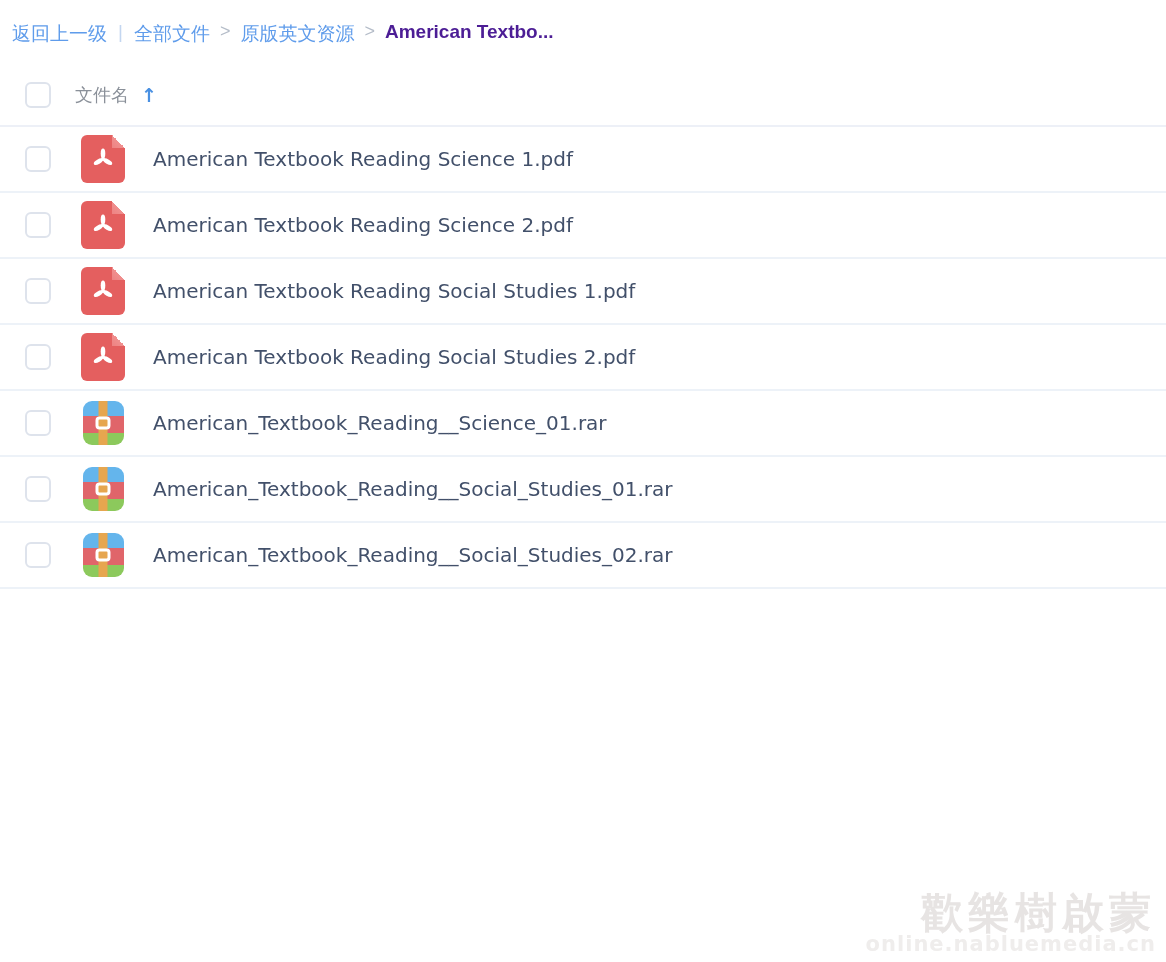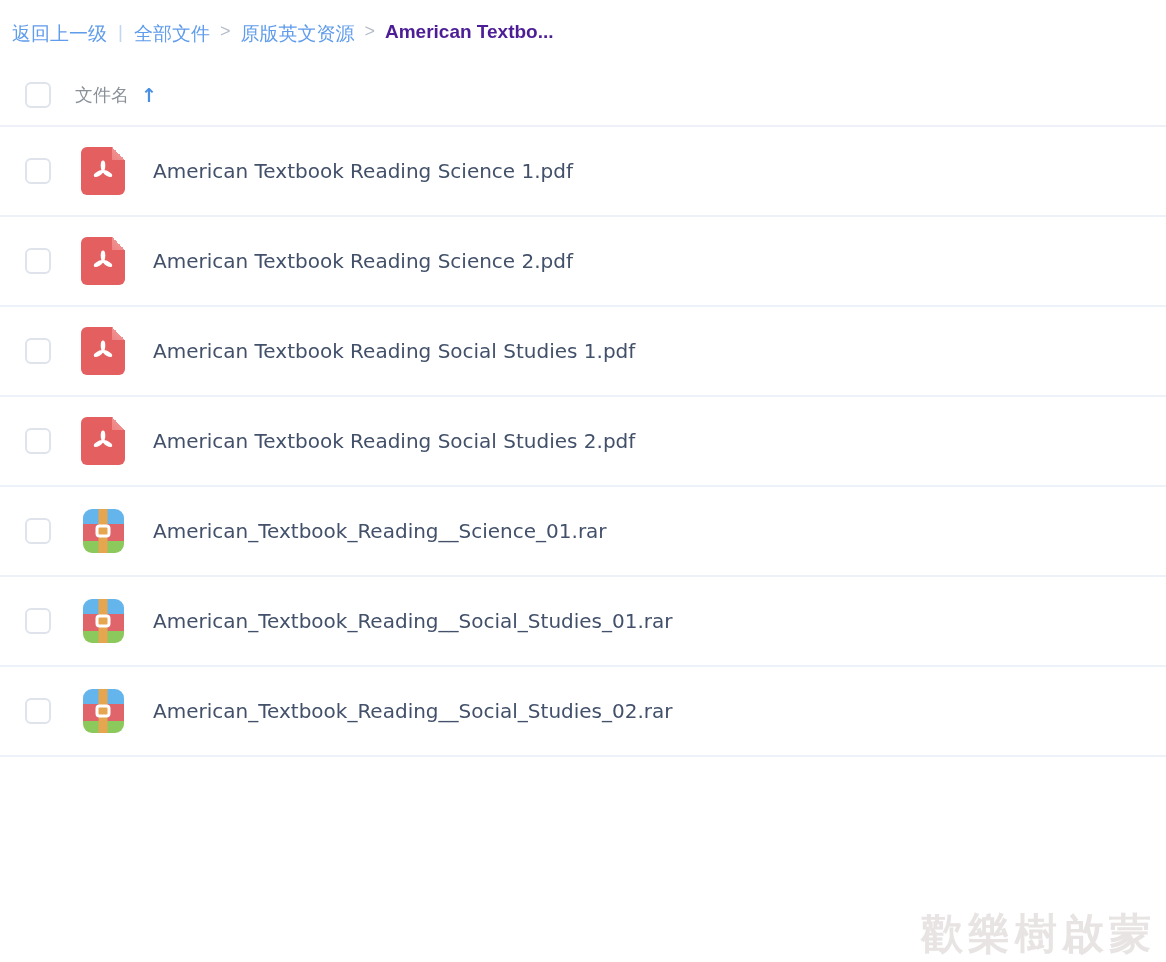--- a/index.html
+++ b/index.html
@@ -46,21 +46,21 @@
   .sort-arrow {
     margin-left: 12px;
     font-size: 19px;
     font-weight: bold;
     color: #4990e2;
     cursor: pointer;
   }
 
   
   .file-row {
-    height: 90px;
+    height: 66px;
     display: flex;
     align-items: center;
     border-bottom: 2px solid #edf2f8;
   }
   .icon-box {
     width: 44px; height: 48px;
     margin-left: 30px;
     flex: 0 0 auto;
     display: flex;
     align-items: center;
@@ -282,15 +282,16 @@
         <span class="strap"></span>
             <span class="buckle"></span>
       </span>
     </span>
     <a class="file-name">American_Textbook_Reading__Social_Studies_02.rar</a>
   </div>
 </div>
 
   <div class="watermark">
     <div class="wm-line1">歡樂樹啟蒙</div>
+    <div class="wm-line2">online.nabluemedia.cn</div>
   </div>
 
 </div>
 
 </body></html>

